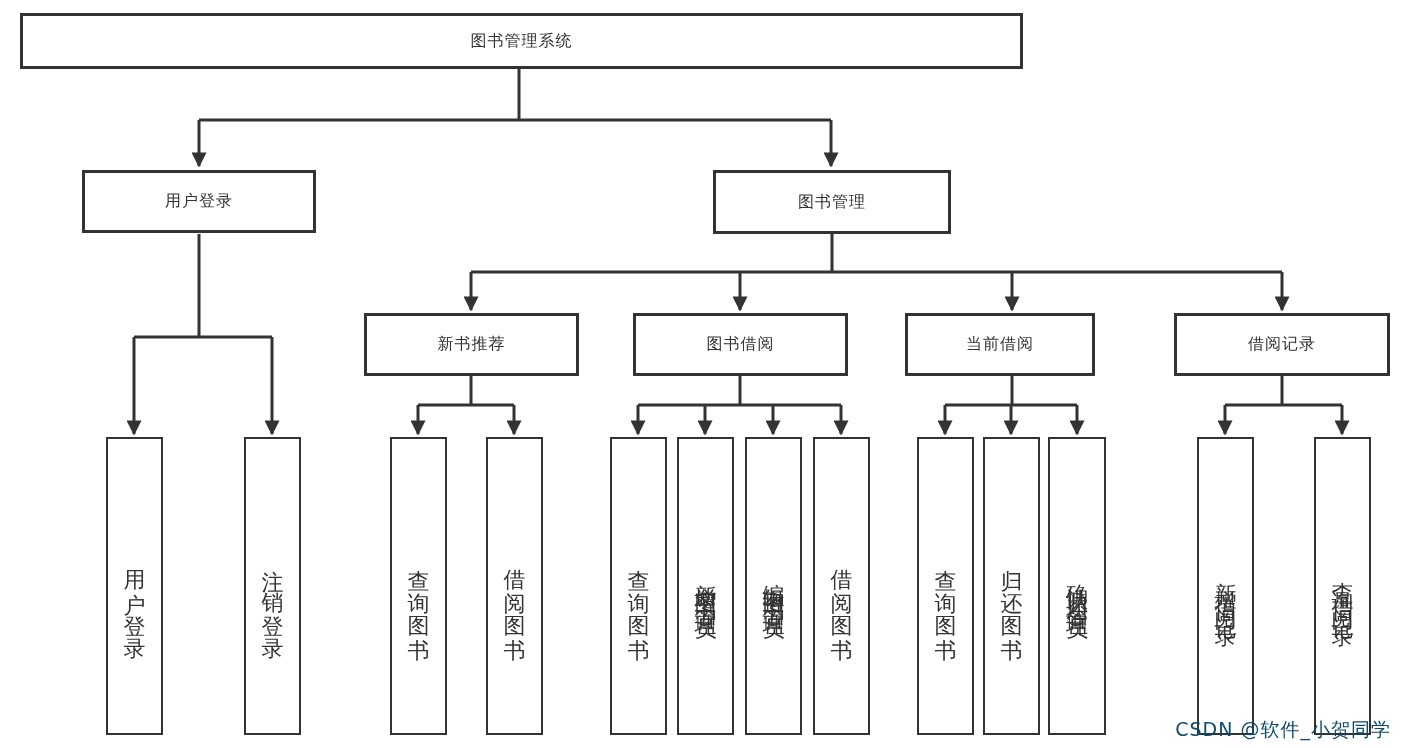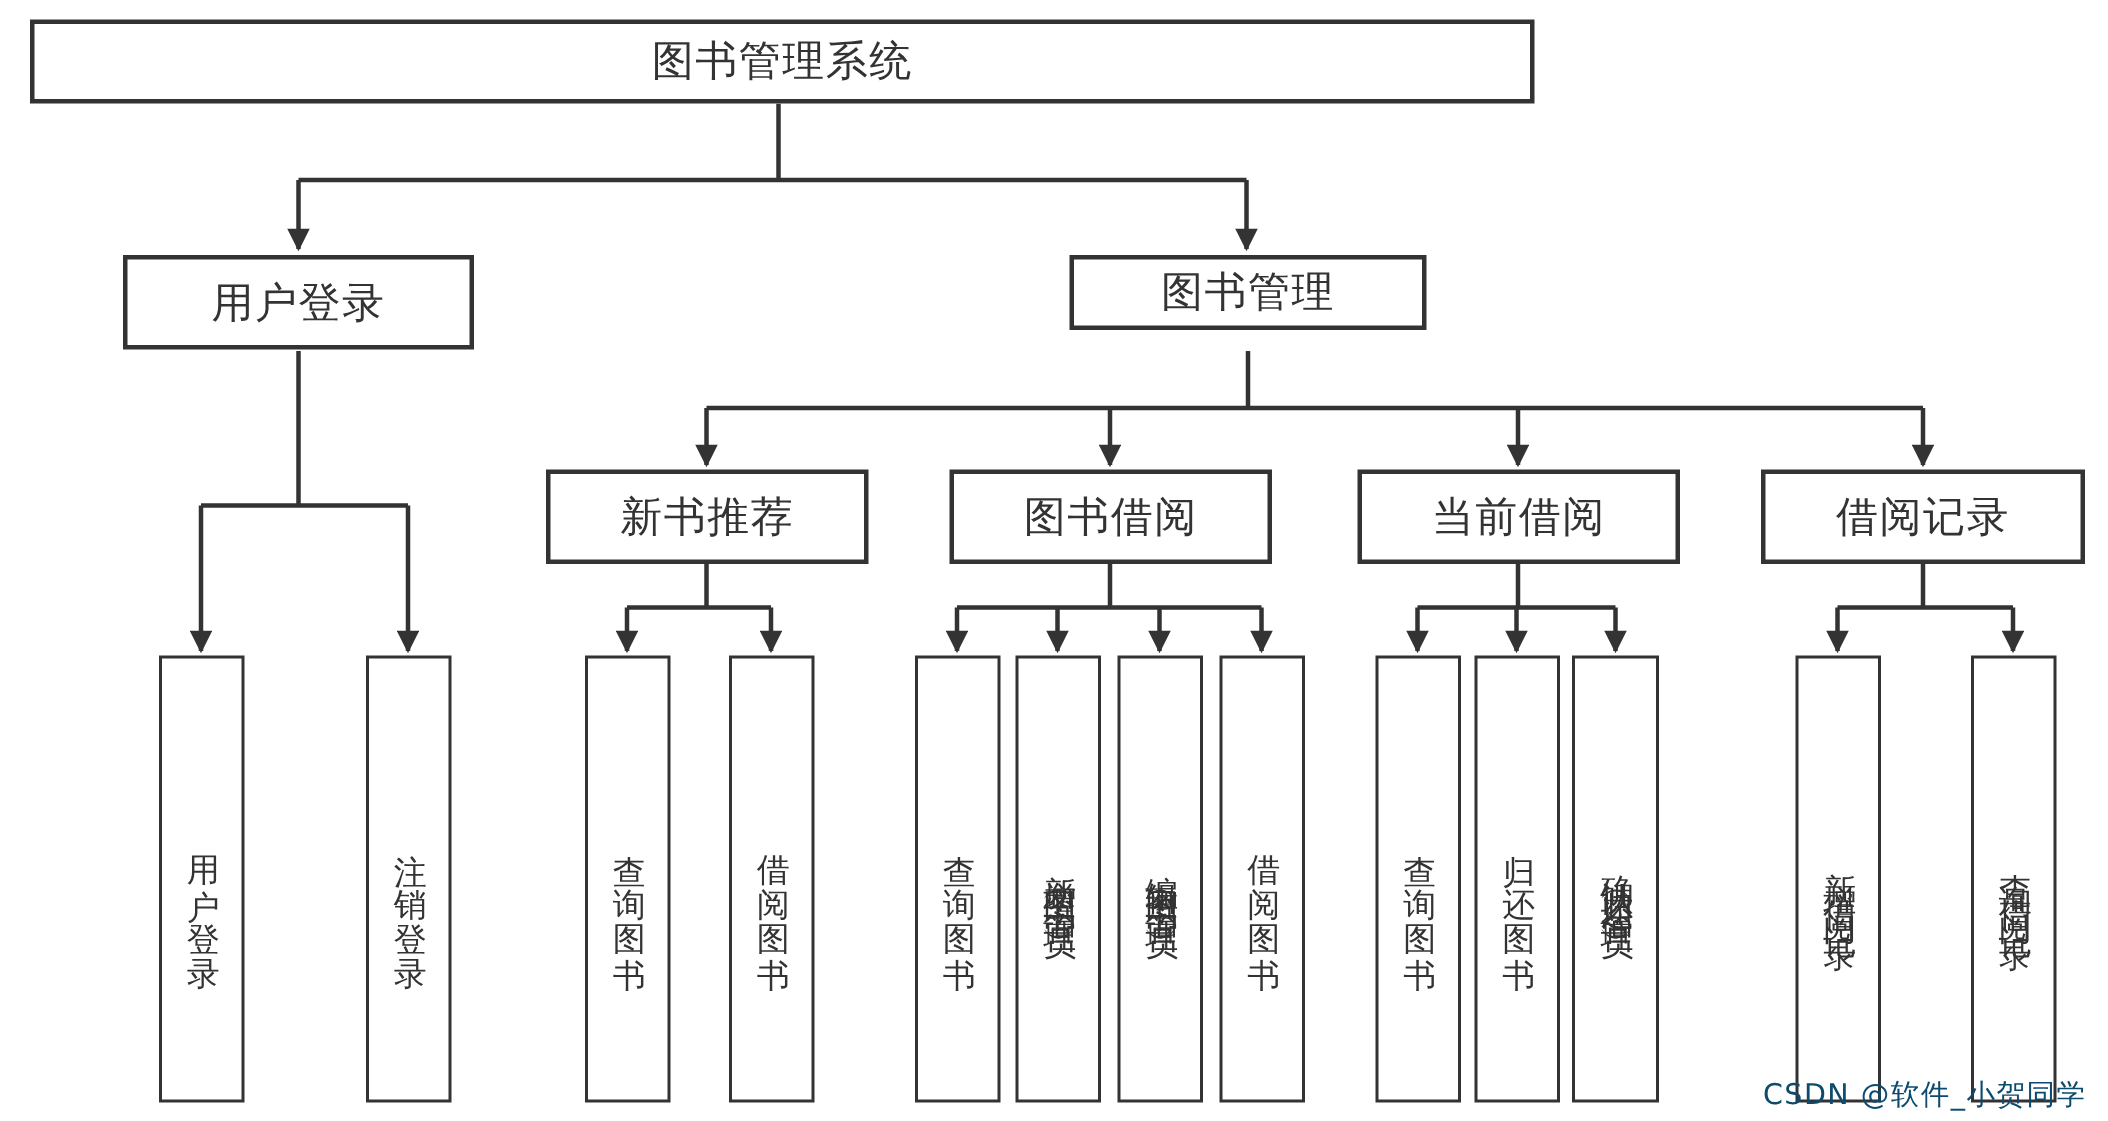--- a/index.html
+++ b/index.html
@@ -20,21 +20,21 @@
   }
   .box {
     position: absolute;
     box-sizing: border-box;
     border: 3px solid #333333;
     background: #ffffff;
     display: flex;
     align-items: center;
     justify-content: center;
     z-index: 2;
-    font-size: 28px;
+    font-size: 16px;
     letter-spacing: 1px;
     white-space: nowrap;
   }
   .tall {
     writing-mode: vertical-rl;
     text-orientation: mixed;
     border-width: 2.5px;
     font-size: 22px;
     white-space: normal;
   }
@@ -91,25 +91,25 @@
       <path d="M1011,405 V434"></path>
       <path d="M1077,405 V434"></path>
       <path d="M1225,405 V434"></path>
       <path d="M1342,405 V434"></path>
     </g>
   </svg>
 
   <div class="box" style="left:20px; top:13px; width:1003px; height:56px;">图书管理系统</div>
 
   <div class="box" style="left:82px; top:170px; width:234px; height:63px;">用户登录</div>
-  <div class="box" style="left:713px; top:170px; width:238px; height:50px;">图书管理</div>
+  <div class="box" style="left:713px; top:170px; width:238px; height:64px;">图书管理</div>
 
   <div class="box" style="left:633px; top:313px; width:215px; height:63px;">图书借阅</div>
   <div class="box" style="left:364px; top:313px; width:215px; height:63px;">新书推荐</div>
-  <div class="box" style="left:905px; top:313px; width:215px; height:63px;">当前借阅</div>
+  <div class="box" style="left:905px; top:313px; width:190px; height:63px;">当前借阅</div>
   <div class="box" style="left:1174px; top:313px; width:216px; height:63px;">借阅记录</div>
 
   <div class="box tall chars4" style="left:106px; top:437px; width:57px; height:298px;">用户登录</div>
   <div class="box tall chars4" style="left:244px; top:437px; width:57px; height:298px;">注销登录</div>
 
   <div class="box tall chars4" style="left:390px; top:437px; width:57px; height:298px;">查询图书</div>
   <div class="box tall chars4" style="left:486px; top:437px; width:57px; height:298px;">借阅图书</div>
 
   <div class="box tall chars4" style="left:610px; top:437px; width:57px; height:298px;">查询图书</div>
   <div class="box tall chars9" style="left:677px; top:437px; width:57px; height:298px;">新增图书（管理员）</div>

